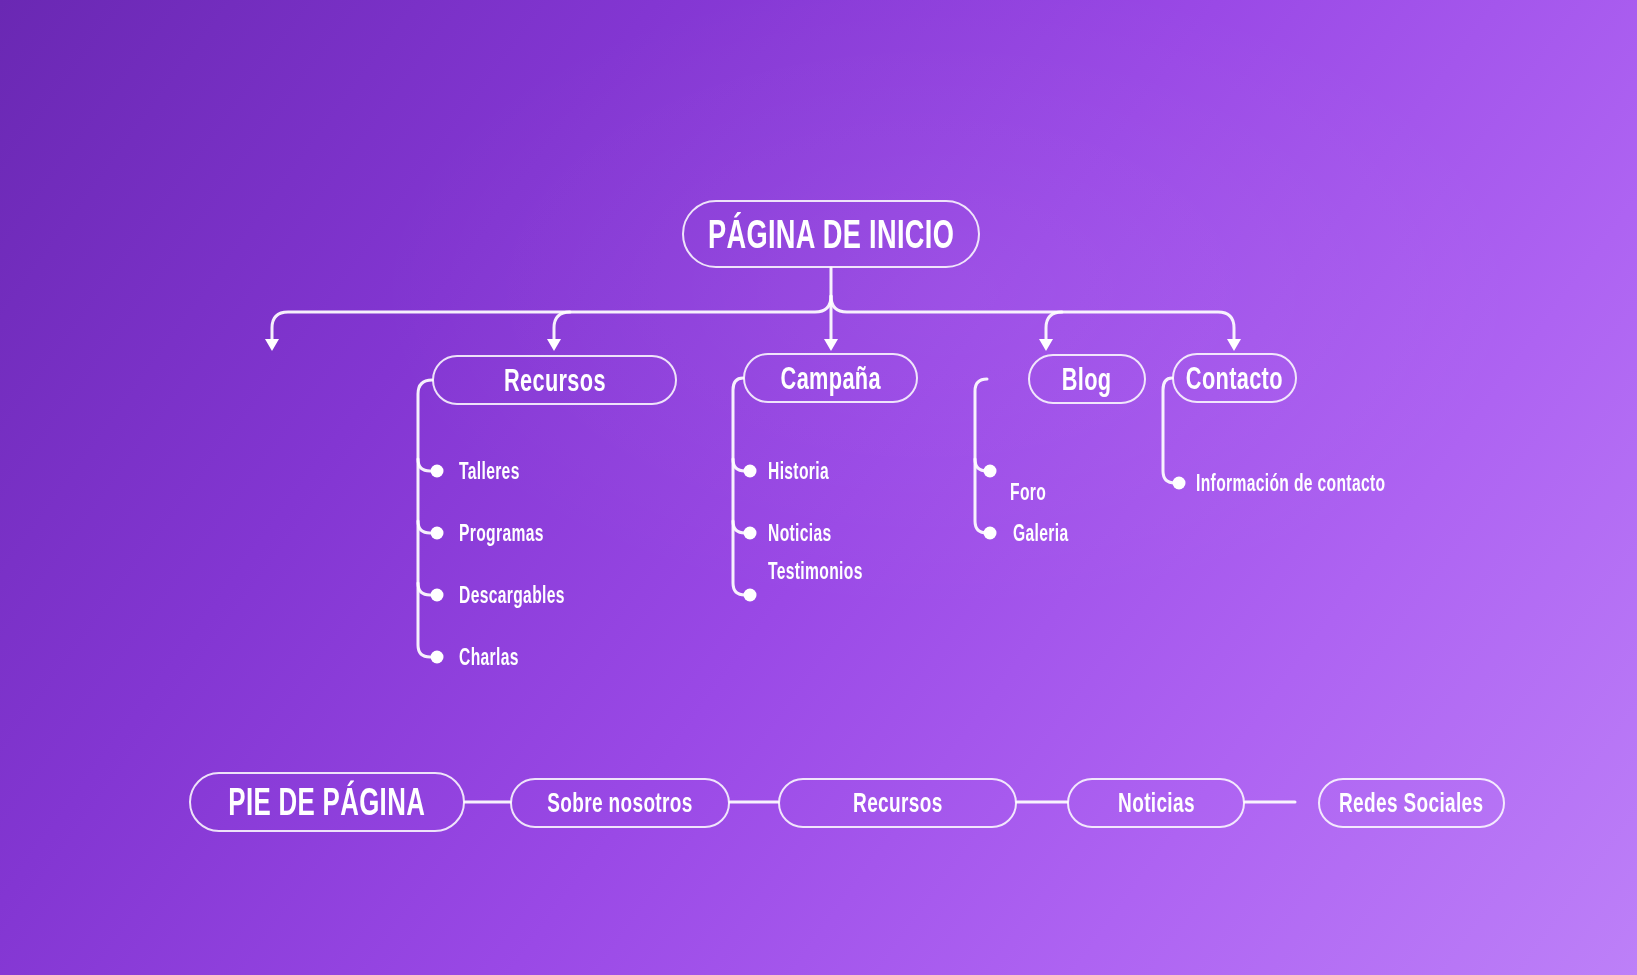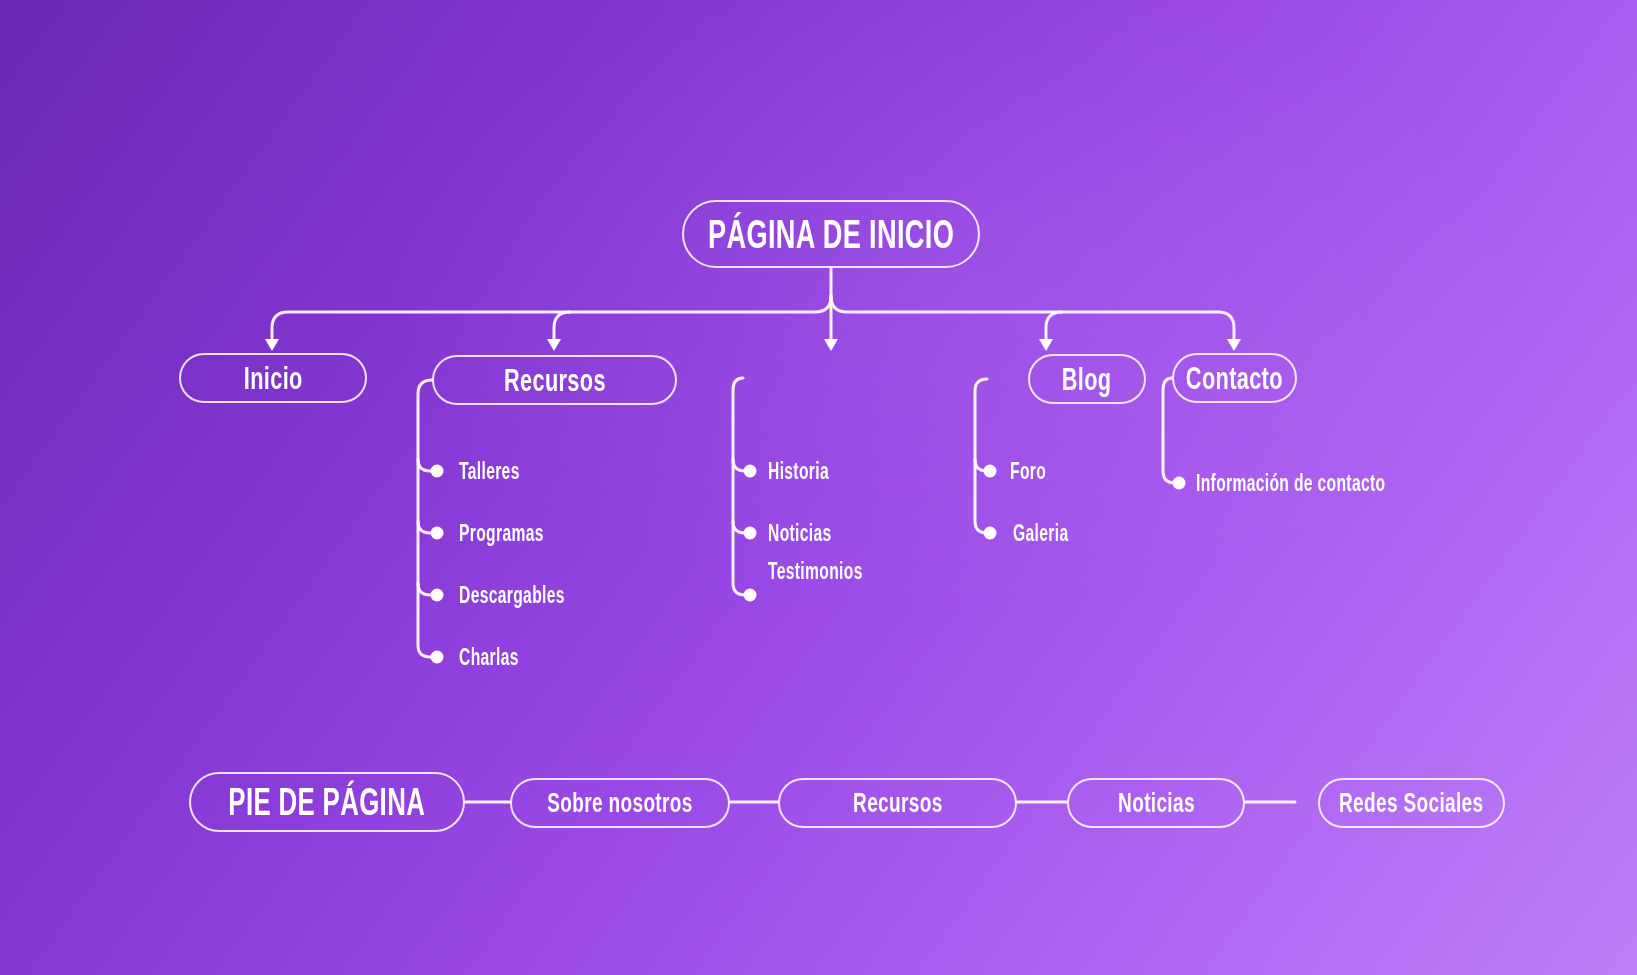--- a/index.html
+++ b/index.html
@@ -91,25 +91,25 @@
       <circle cx="990" cy="471" r="6.5"></circle>
       <circle cx="990" cy="533" r="6.5"></circle>
       <circle cx="1179" cy="483" r="6.5"></circle>
     </g>
   </svg>
 
   <div class="node" style="left:682px;top:200px;width:298px;height:68px;border-radius:34px">
     <span class="t fs40">PÁGINA DE INICIO</span>
   </div>
 
-  <div class="node" style="left:179px;top:353px;width:188px;height:50px;border-radius:25px">
-    <span class="t fs32">Inicio</span>
-  </div>
   <div class="node" style="left:432px;top:355px;width:245px;height:50px;border-radius:25px">
     <span class="t fs32">Recursos</span>
+  </div>
+  <div class="node" style="left:743px;top:353px;width:175px;height:50px;border-radius:25px">
+    <span class="t fs32">Campaña</span>
   </div>
   <div class="node" style="left:1028px;top:354px;width:118px;height:50px;border-radius:25px">
     <span class="t fs32">Blog</span>
   </div>
   <div class="node" style="left:1172px;top:353px;width:125px;height:50px;border-radius:25px">
     <span class="t fs32">Contacto</span>
   </div>
 
   <div class="leaf" style="left:459px;top:457px">
     <span class="t fs23">Talleres</span>
@@ -127,21 +127,21 @@
   <div class="leaf" style="left:768px;top:457px">
     <span class="t fs23">Historia</span>
   </div>
   <div class="leaf" style="left:768px;top:519px">
     <span class="t fs23">Noticias</span>
   </div>
   <div class="leaf" style="left:768px;top:557px">
     <span class="t fs23">Testimonios</span>
   </div>
 
-  <div class="leaf" style="left:1010px;top:457px">
+  <div class="leaf" style="left:1010px;top:478px">
     <span class="t fs23">Foro</span>
   </div>
   <div class="leaf" style="left:1013px;top:519px">
     <span class="t fs23">Galeria</span>
   </div>
 
   <div class="leaf" style="left:1196px;top:469px">
     <span class="t fs23">Información de contacto</span>
   </div>
 

